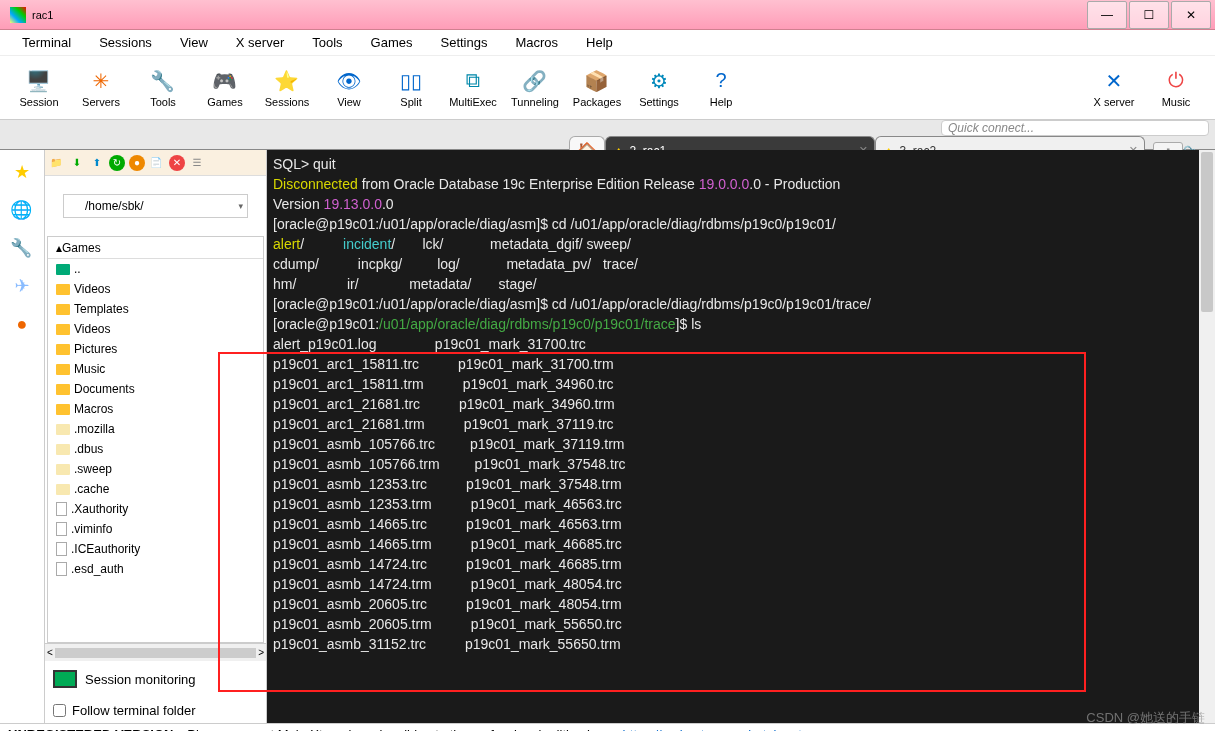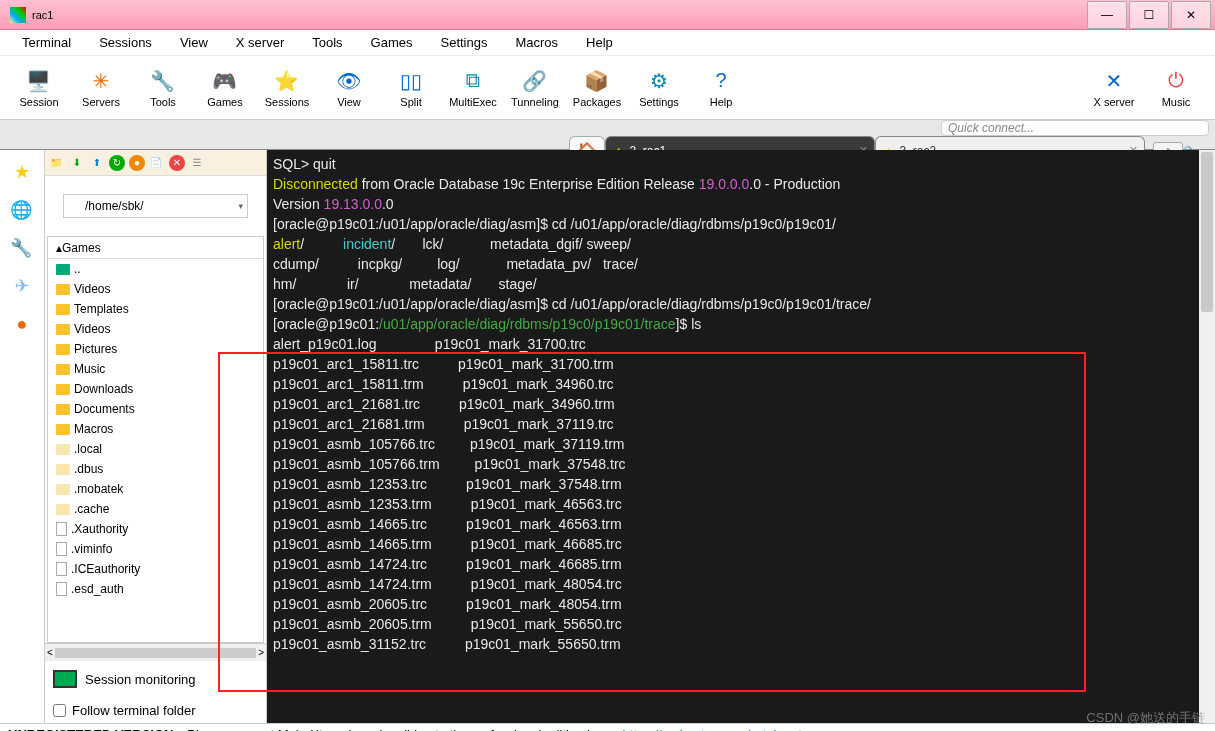--- a/index.html
+++ b/index.html
@@ -198,41 +198,37 @@
           <div class="ft-row">
             <span class="folder-ic"></span>
             <span>Pictures</span>
           </div>
           <div class="ft-row">
             <span class="folder-ic"></span>
             <span>Music</span>
           </div>
           <div class="ft-row">
             <span class="folder-ic"></span>
-            <span>Downloads</span>
-          </div>
-          <div class="ft-row">
-            <span class="folder-ic"></span>
             <span>Documents</span>
           </div>
           <div class="ft-row">
             <span class="folder-ic"></span>
             <span>Macros</span>
           </div>
           <div class="ft-row">
             <span class="folder-ic hidden"></span>
-            <span>.local</span>
+            <span>.mozilla</span>
           </div>
           <div class="ft-row">
             <span class="folder-ic hidden"></span>
             <span>.dbus</span>
           </div>
           <div class="ft-row">
             <span class="folder-ic hidden"></span>
-            <span>.mobatek</span>
+            <span>.sweep</span>
           </div>
           <div class="ft-row">
             <span class="folder-ic hidden"></span>
             <span>.cache</span>
           </div>
           <div class="ft-row">
             <span class="file-ic"></span>
             <span>.Xauthority</span>
           </div>
           <div class="ft-row">

